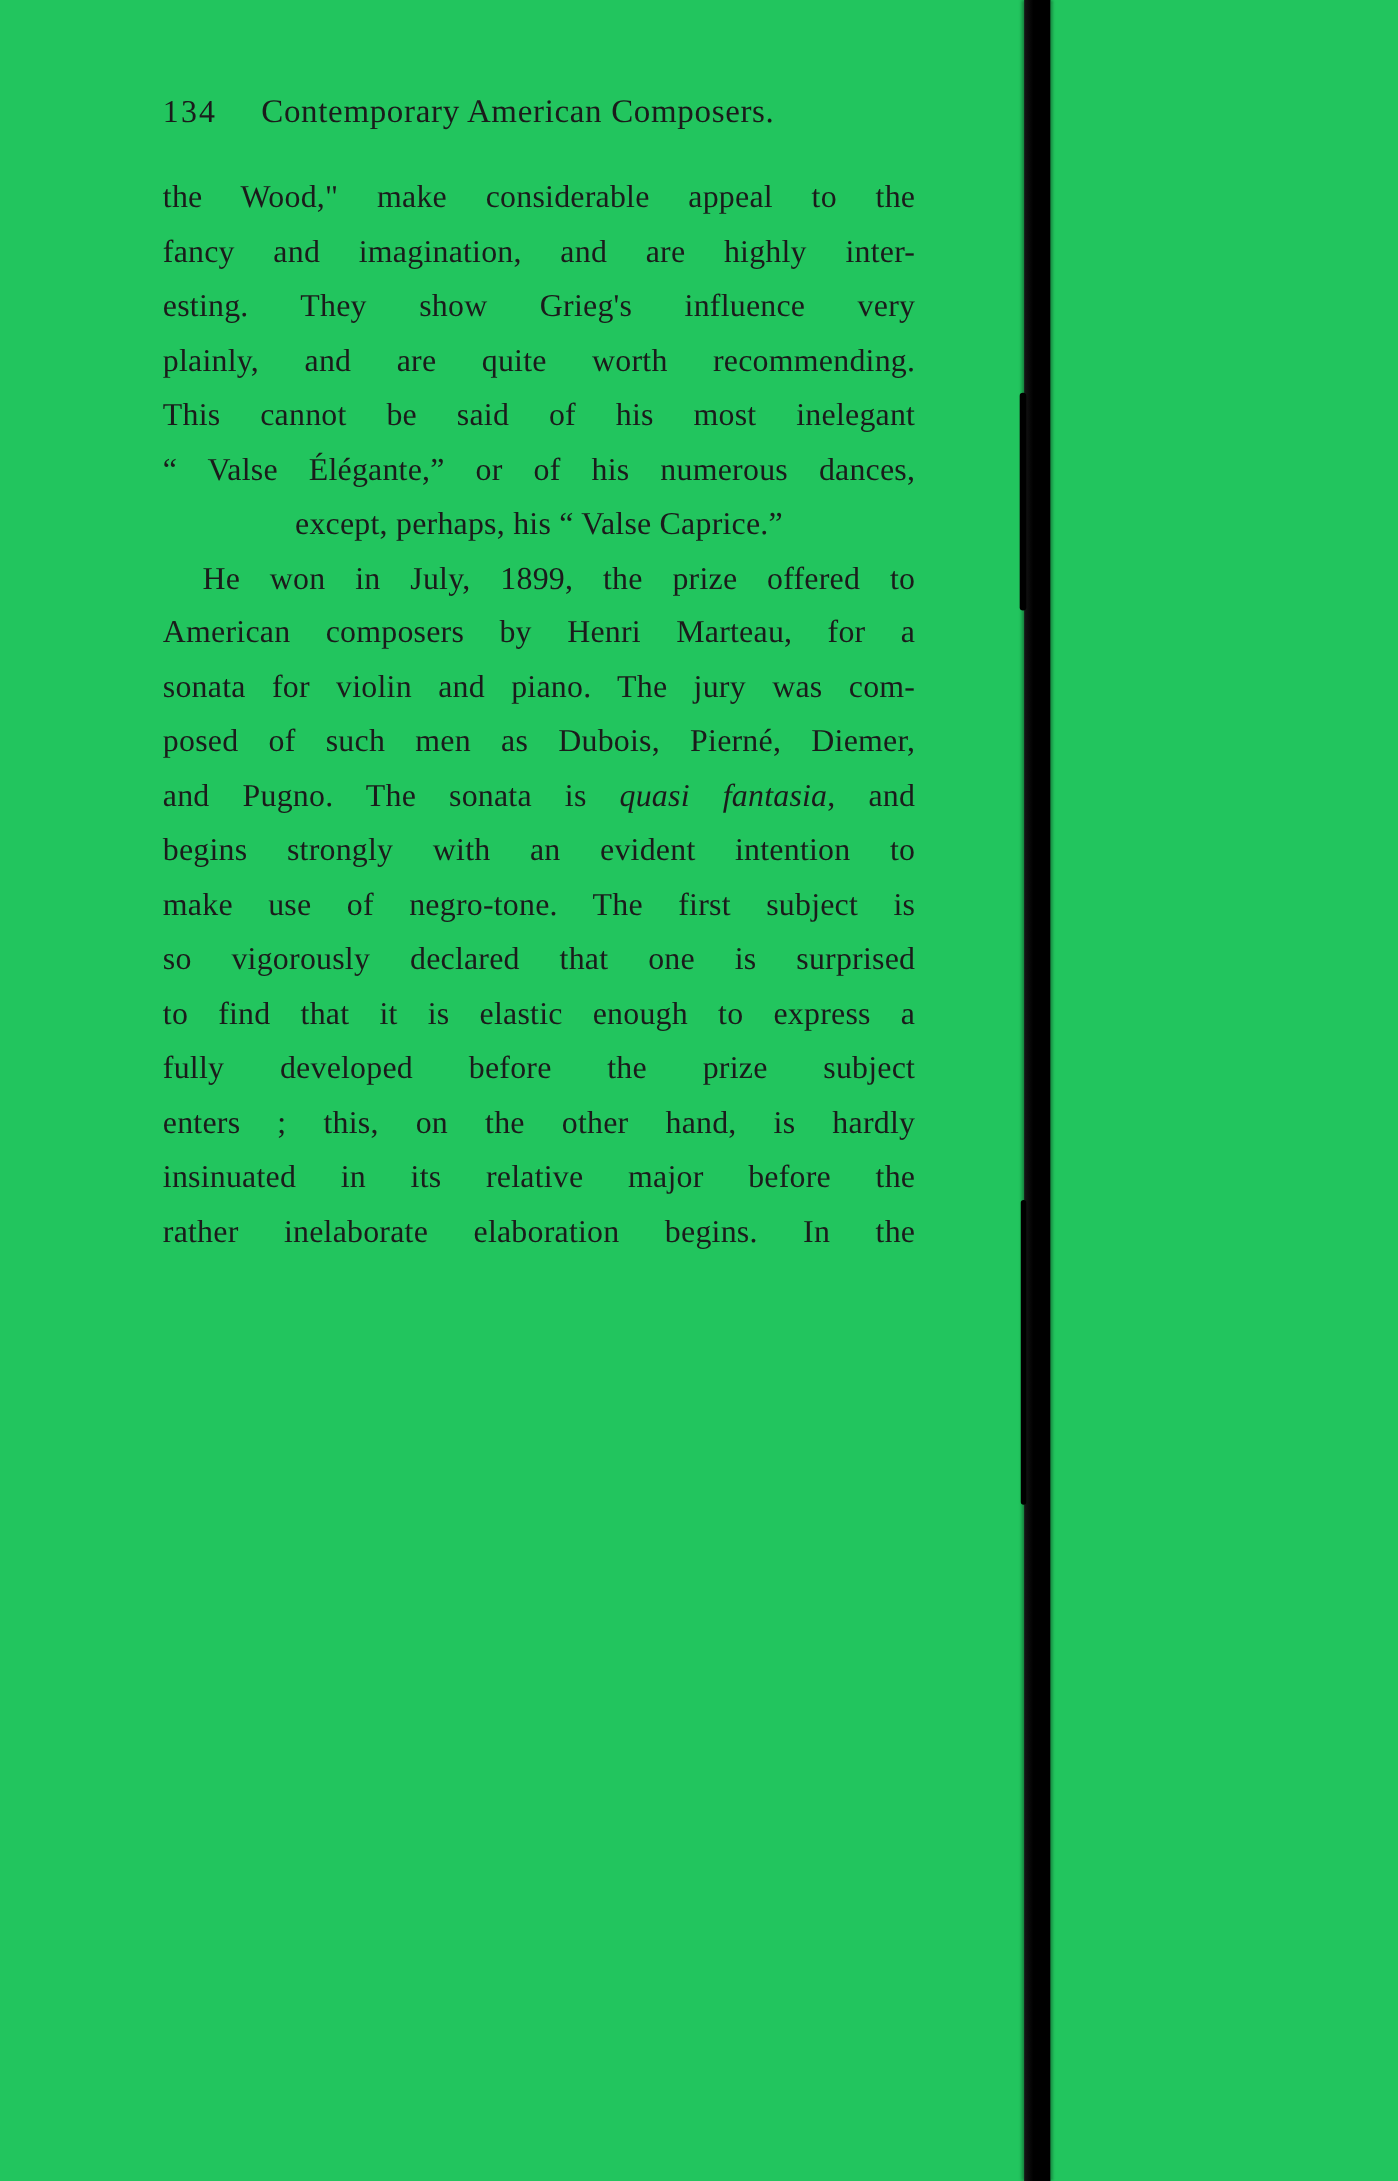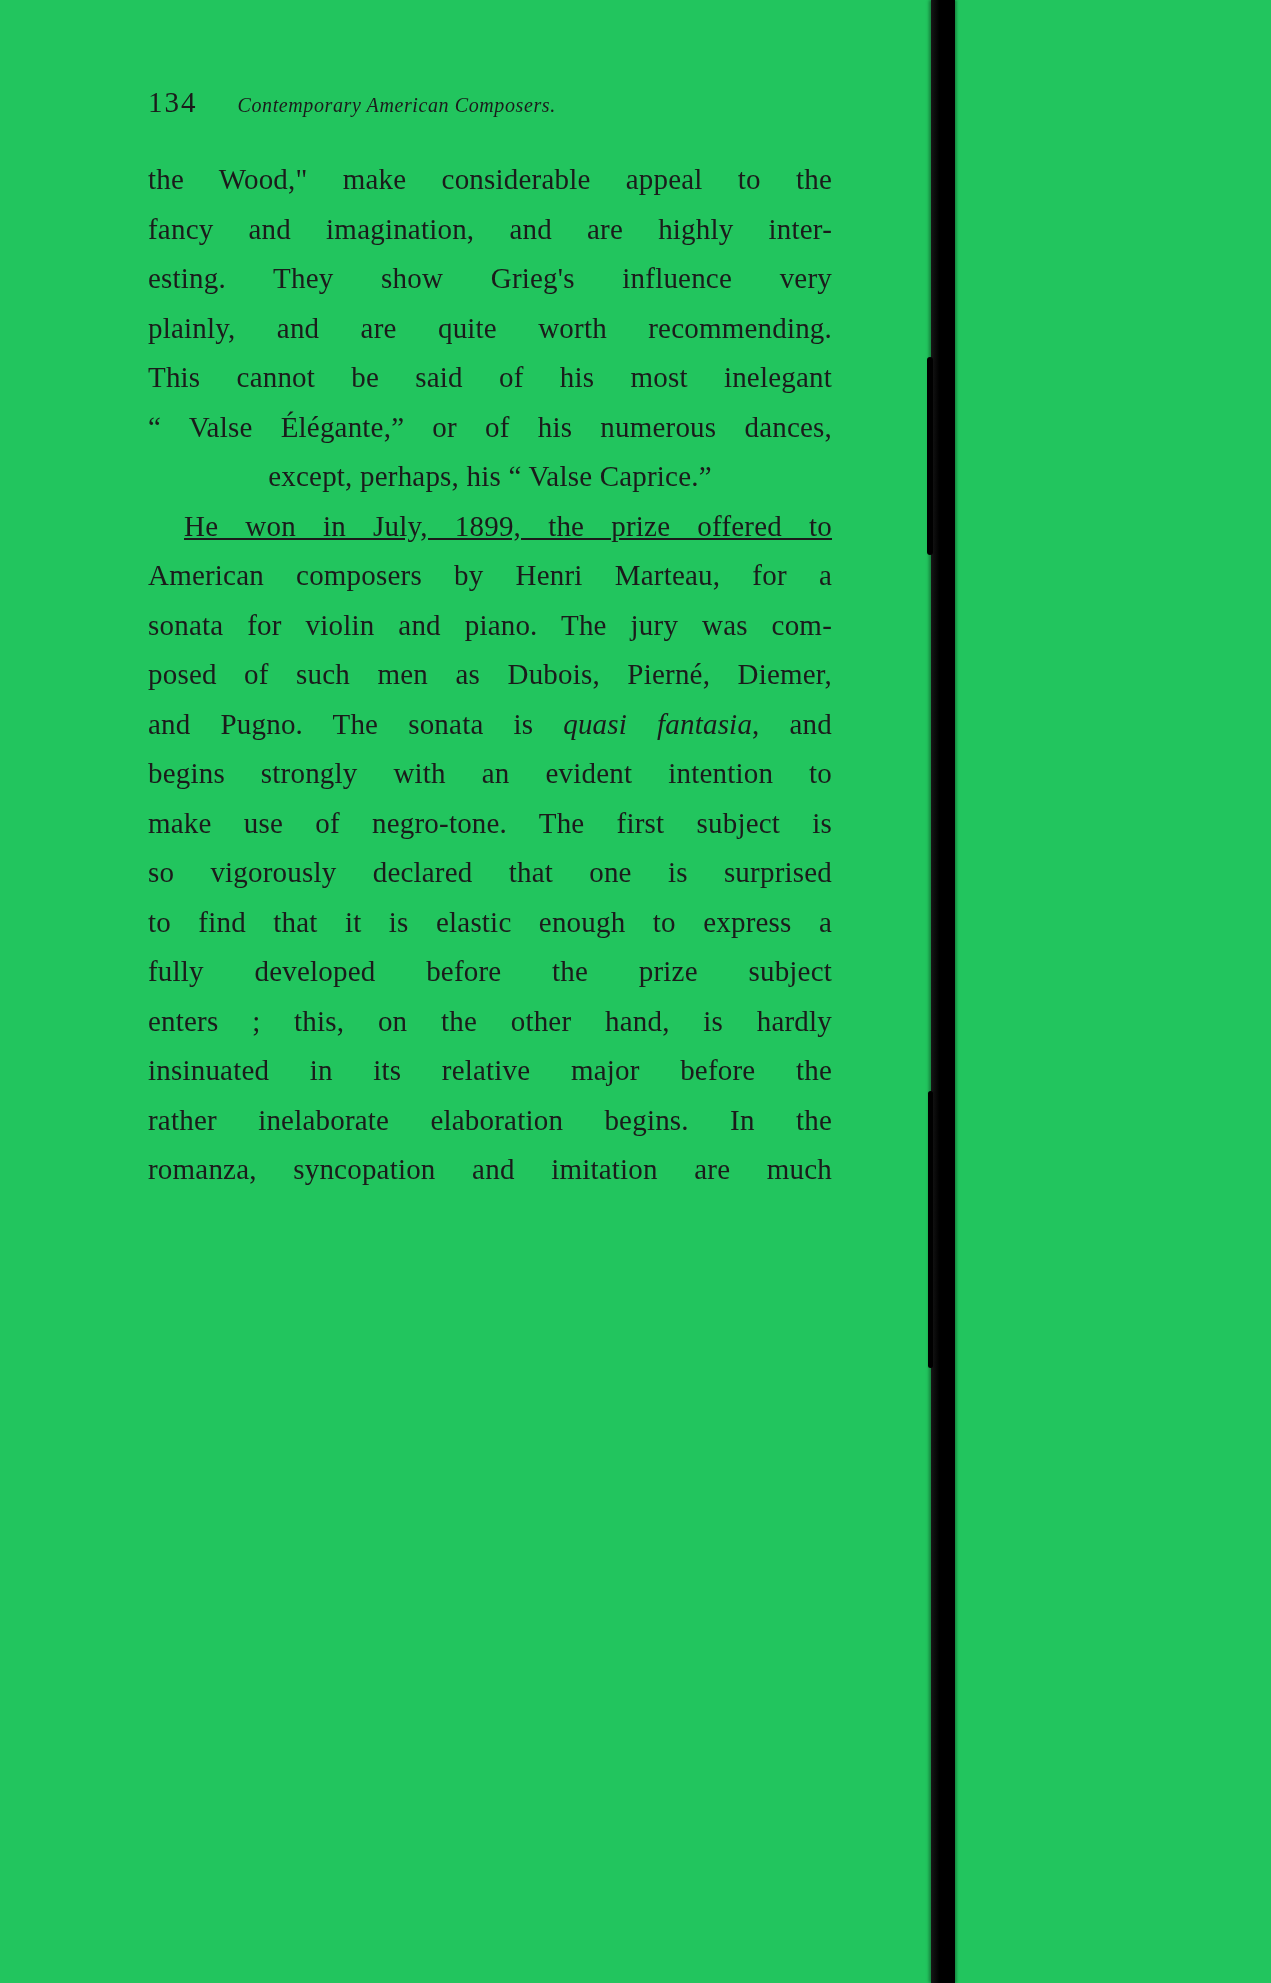--- a/index.html
+++ b/index.html
@@ -53,23 +53,22 @@
     width: 684px;
     display: flex;
     align-items: baseline;
     font-size: 29px;
     line-height: 36px;
   }
   .page-number {
     letter-spacing: 2px;
   }
   .running-title {
-    font-style: italic;
     margin-left: 40px;
-    font-size: 20px;
+    font-size: 30px;
     letter-spacing: 0.6px;
   }
   .body-text {
     position: absolute;
     top: 155px;
     left: 148px;
     width: 684px;
     font-size: 29px;
     line-height: 49.5px;
     letter-spacing: 0.2px;
@@ -79,21 +78,20 @@
   }
   .line {
     text-align: center;
   }
   .line.just {
     text-align: justify;
     text-align-last: justify;
   }
   .line.indent {
     text-indent: 36px;
-    text-decoration: underline;
   }
   .line em {
     font-style: italic;
   }
 </style>
 </head>
 <body>
 
 <div class="book-page">
   <div class="binding-shadow"></div>
@@ -120,16 +118,15 @@
         <div class="line just">posed of such men as Dubois, Pierné, Diemer,</div>
         <div class="line just">and Pugno. The sonata is <em>quasi fantasia</em>, and</div>
         <div class="line just">begins strongly with an evident intention to</div>
         <div class="line just">make use of negro-tone. The first subject is</div>
         <div class="line just">so vigorously declared that one is surprised</div>
         <div class="line just">to find that it is elastic enough to express a</div>
         <div class="line just">fully developed before the prize subject</div>
         <div class="line just">enters ; this, on the other hand, is hardly</div>
         <div class="line just">insinuated in its relative major before the</div>
         <div class="line just">rather inelaborate elaboration begins. In the</div>
-        <div class="line just">romanza, syncopation and imitation are much</div>
       </div>
     </div>
 </div>
 
 </body></html>

